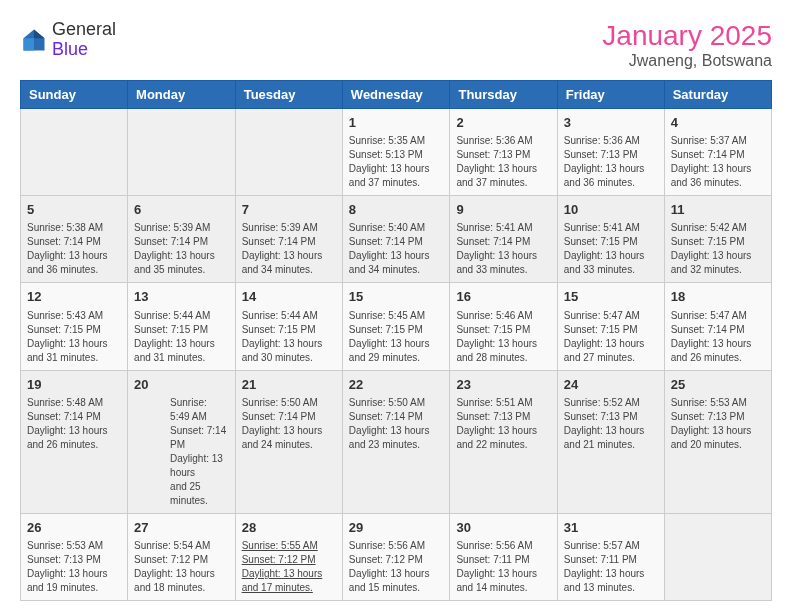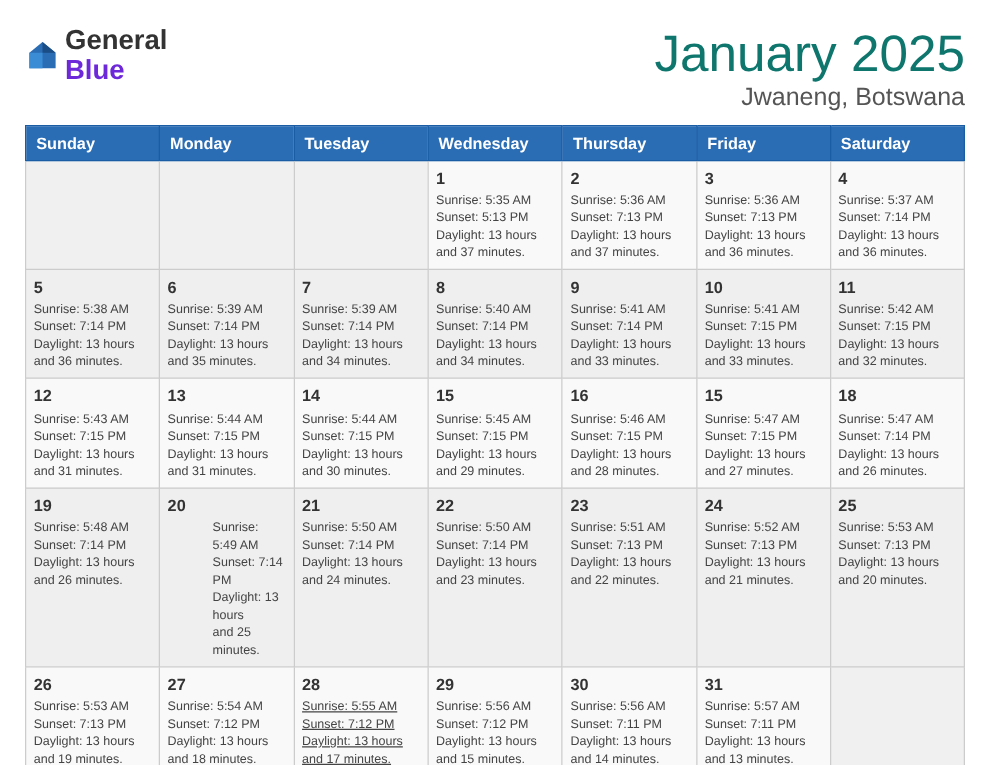--- a/index.html
+++ b/index.html
@@ -15,40 +15,40 @@
       justify-content: space-between;
       align-items: flex-start;
       margin-bottom: 10px;
     }
     .logo {
       display: flex;
       align-items: center;
       gap: 4px;
     }
     .logo-text {
-      font-size: 22px;
-      font-weight: bold;
+      font-size: 18px;
+      font-weight: normal;
       line-height: 1.1;
     }
     .logo-general { color: #333; }
     .logo-blue { color: #6d28d9; }
     .logo-icon {
       width: 28px;
       height: 28px;
     }
     .title-block {
       text-align: right;
     }
     .title-block h1 {
-      font-size: 41px;
+      font-size: 28px;
       font-weight: normal;
-      color: #0f766e;
+      color: #ec4899;
     }
     .title-block h2 {
-      font-size: 20px;
+      font-size: 16px;
       font-weight: normal;
       color: #555;
     }
     .calendar {
       width: 100%;
       border-collapse: collapse;
     }
     .calendar thead tr th {
       background-color: #2a6db5;
       color: white;

